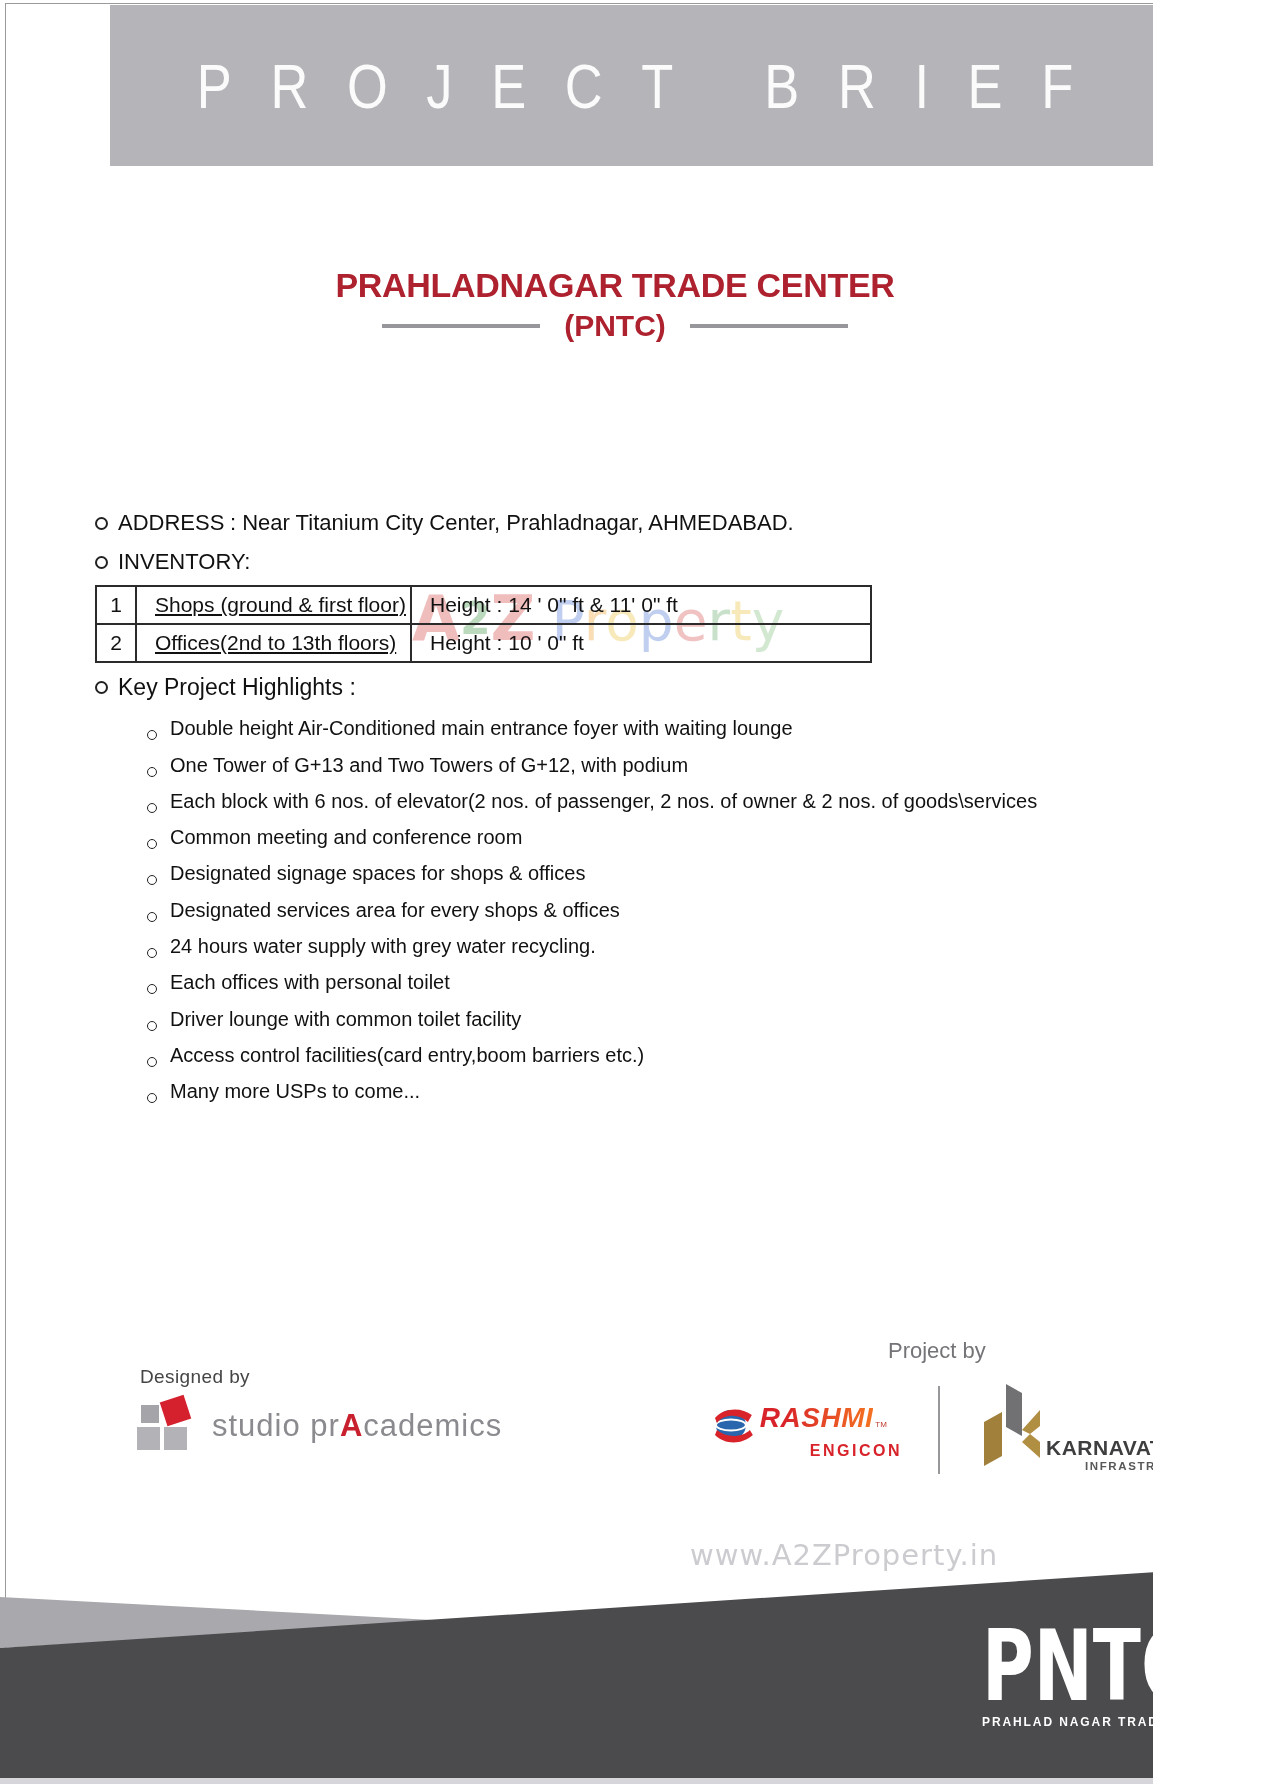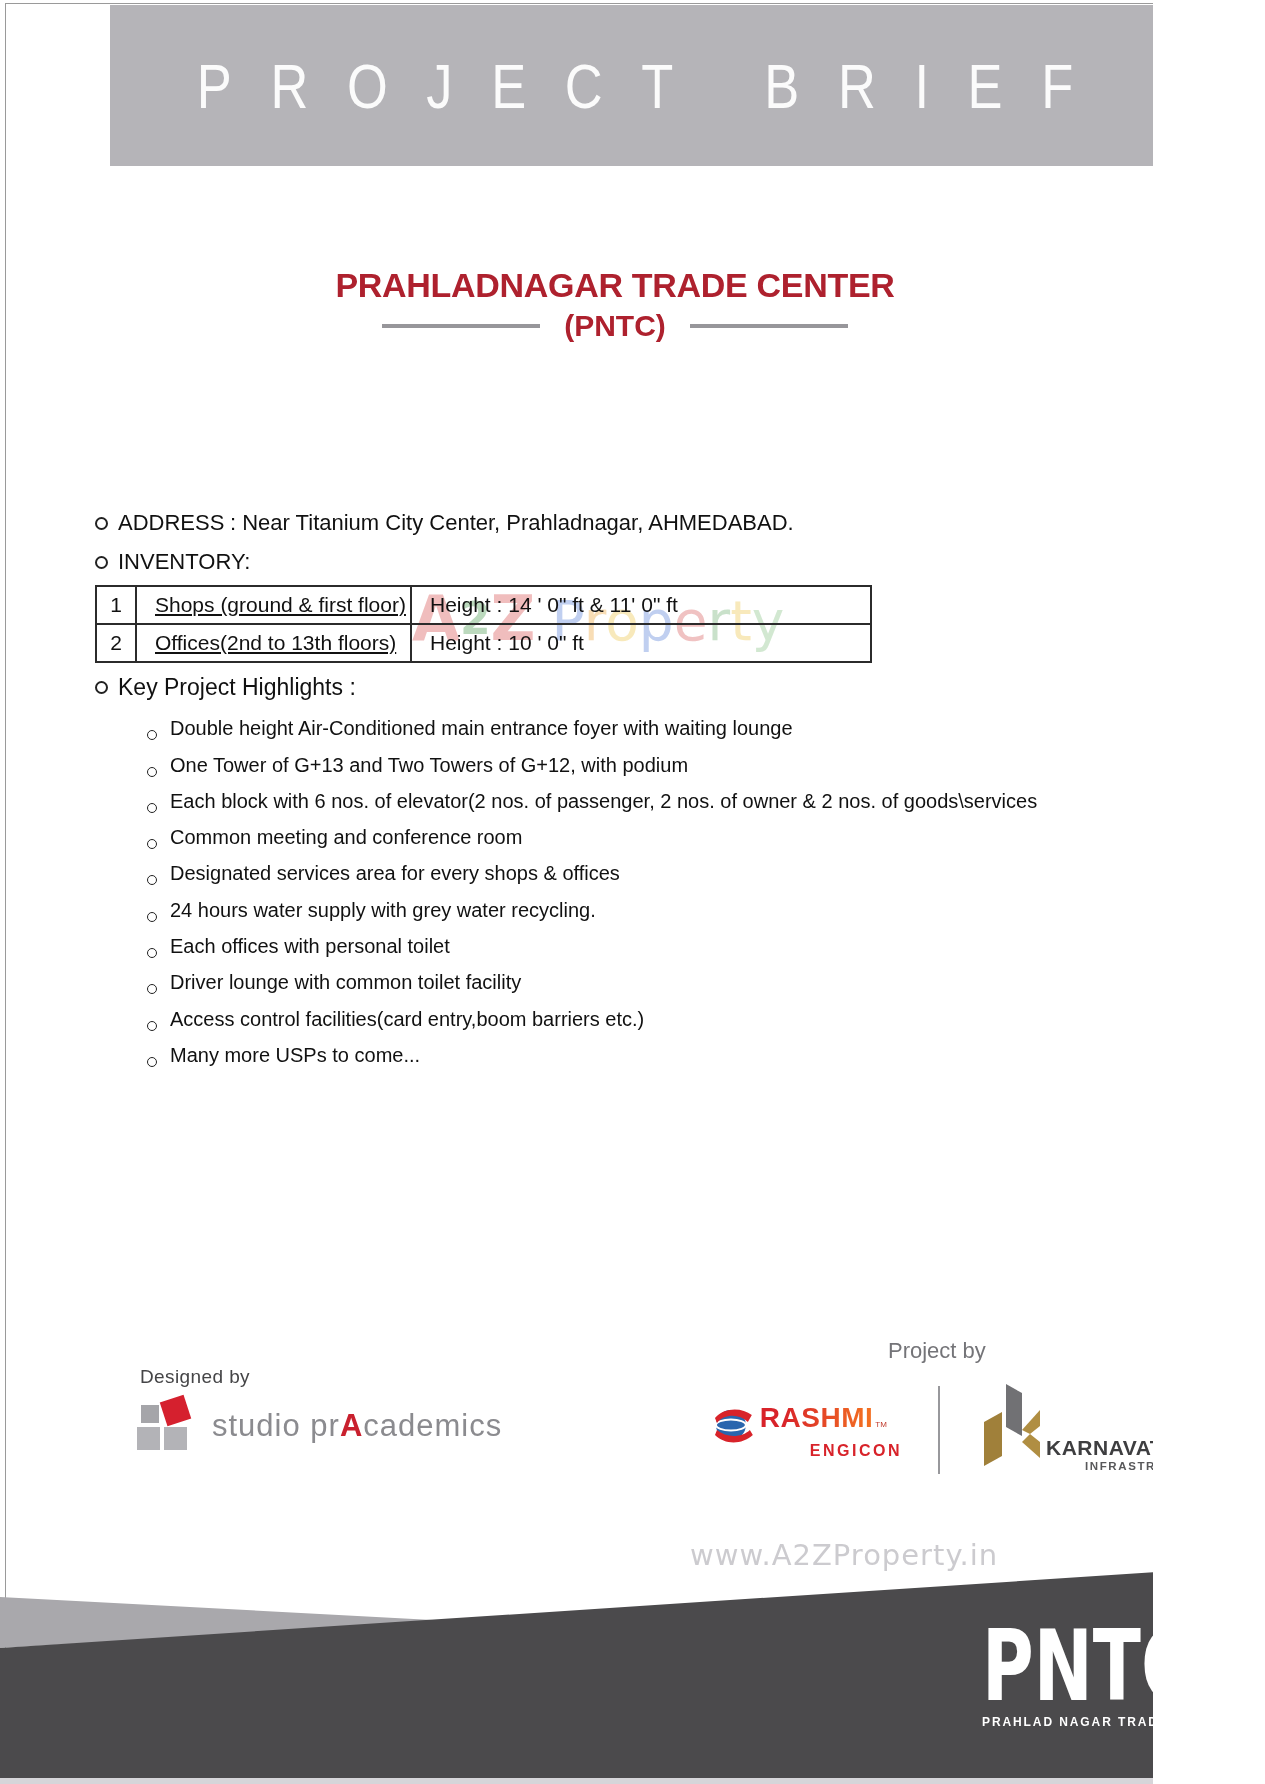--- a/index.html
+++ b/index.html
@@ -56,21 +56,21 @@
   .studio-logo .br{left:27px;top:29px;width:23px;height:23px;}
   .studio-name{position:absolute;left:212px;top:1408px;font-size:31px;color:#8b8b8f;letter-spacing:1px;z-index:2;}
   .studio-name .acc{color:#c9202e;font-weight:700;}
 
   .project-by{position:absolute;left:888px;top:1338px;font-size:22px;color:#747478;z-index:2;}
 
   .rashmi{position:absolute;left:712px;top:1404px;z-index:2;width:190px;}
   .rashmi .row{display:flex;align-items:flex-start;}
   .rashmi .name{font-size:28px;font-weight:800;letter-spacing:0.5px;line-height:1;
         background:linear-gradient(90deg,#d8232a 20%,#f36f21 95%);
-        -webkit-background-clip:text;background-clip:text;color:transparent;}
+        -webkit-background-clip:text;background-clip:text;color:transparent;font-style:italic;}
   .rashmi .tm{font-size:8px;color:#c0392b;margin-left:2px;line-height:1;}
   .rashmi .sub{font-size:16px;font-weight:700;color:#d8232a;letter-spacing:2.5px;text-align:right;margin-top:10px;margin-left:50px;}
   .divider{position:absolute;left:938px;top:1386px;width:2px;height:88px;background:#98989c;z-index:2;}
   .karnavati-icon{position:absolute;left:978px;top:1384px;z-index:2;}
   .karnavati-name{position:absolute;left:1046px;top:1436px;font-size:21px;font-weight:700;color:#3e3e40;letter-spacing:0.5px;z-index:2;}
   .karnavati-sub{position:absolute;left:1047px;top:1460px;font-size:11.5px;font-weight:700;color:#58585a;letter-spacing:1.6px;z-index:2;margin-left:38px;}
 
   
   .footer-svg{position:absolute;left:0;top:1554px;z-index:3;}
   .wm-bottom{position:absolute;left:646px;top:1538px;font-size:29px;color:#c7c6ca;opacity:0.9;
@@ -146,20 +146,24 @@
     <div class="hl-item">
         <span class="o-sub"></span>
         <span>Each block with 6 nos. of elevator(2 nos. of passenger, 2 nos. of owner &amp; 2 nos. of goods\services</span>
       </div>
     <div class="hl-item">
         <span class="o-sub"></span>
         <span>Common meeting and conference room</span>
       </div>
     <div class="hl-item">
         <span class="o-sub"></span>
+        <span>Designated signage spaces for shops &amp; offices</span>
+      </div>
+    <div class="hl-item">
+        <span class="o-sub"></span>
         <span>Designated services area for every shops &amp; offices</span>
       </div>
     <div class="hl-item">
         <span class="o-sub"></span>
         <span>24 hours water supply with grey water recycling.</span>
       </div>
     <div class="hl-item">
         <span class="o-sub"></span>
         <span>Each offices with personal toilet</span>
       </div>

